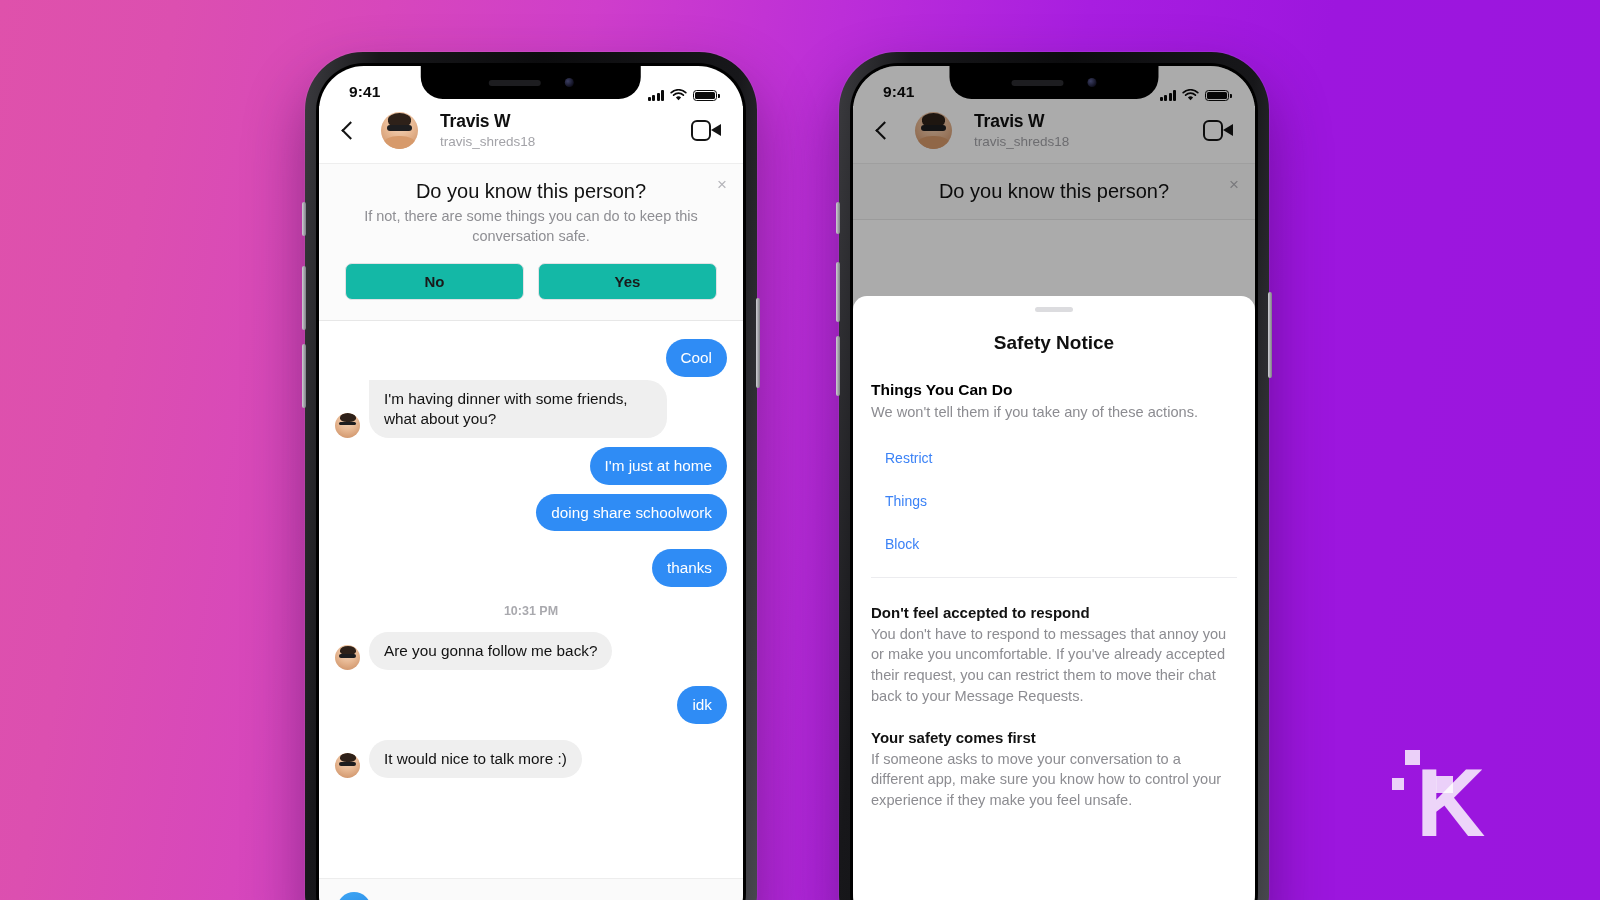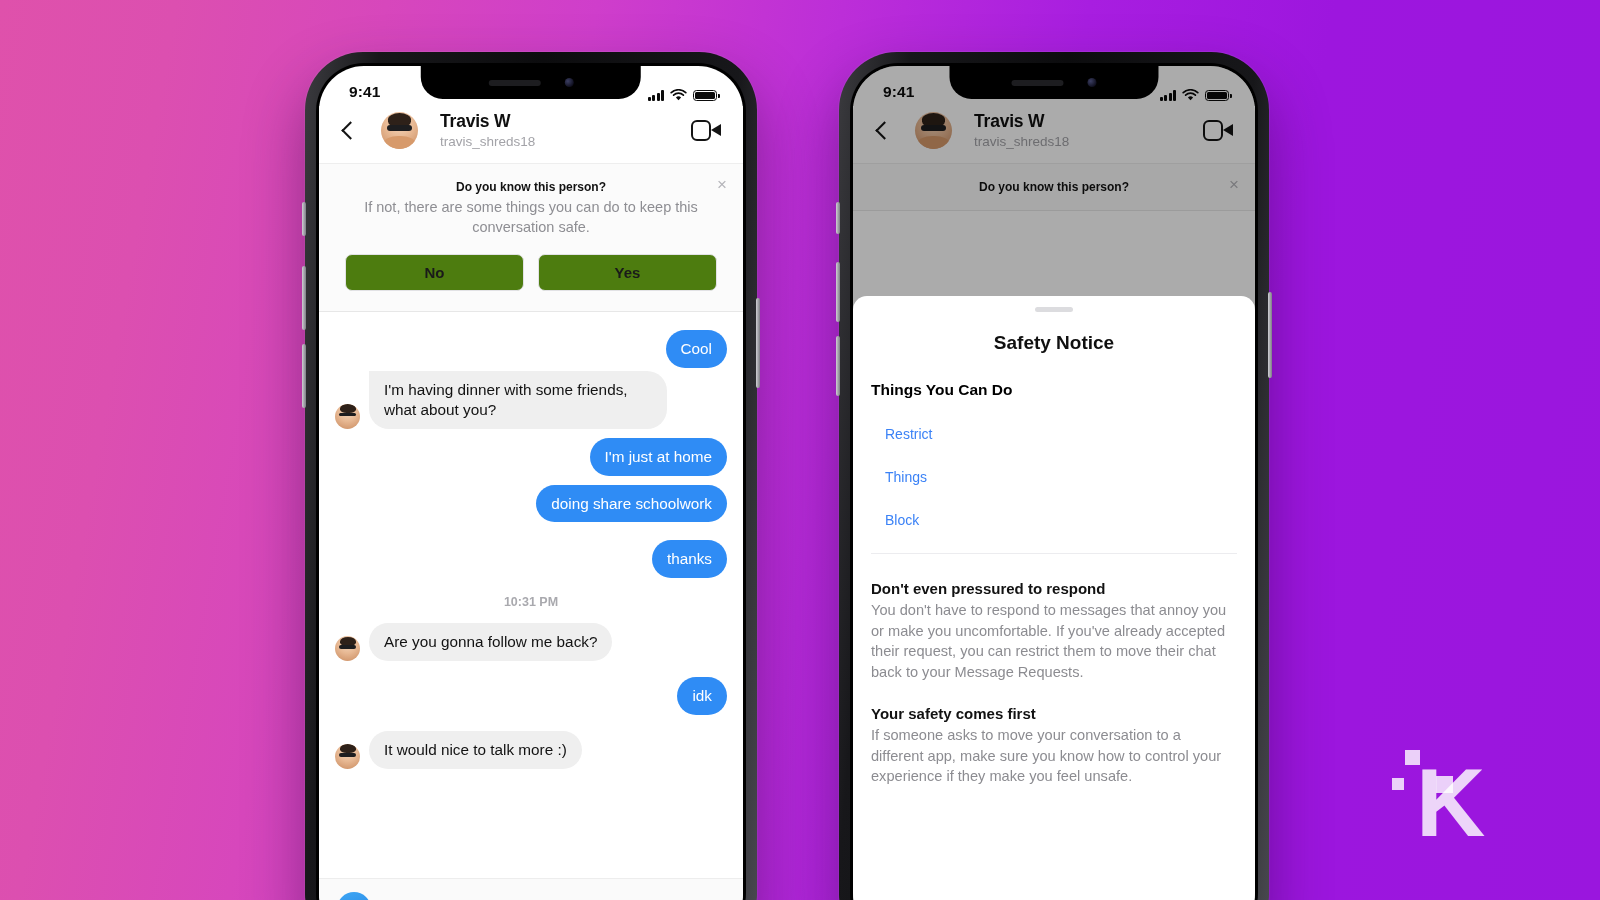--- a/index.html
+++ b/index.html
@@ -99,26 +99,26 @@
                    border:2.3px solid #141414; border-radius:6px; }
   .vid-icon .lens { position:absolute; right:0; top:4px; width:0; height:0;
                     border-top:6.5px solid transparent; border-bottom:6.5px solid transparent;
                     border-right:10px solid #141414; }
 
   
   .know-banner {
     background:#fbfbfb; border-top:1px solid #eee; border-bottom:1px solid #e7e7e7;
     padding:16px 26px 20px; text-align:center; position:relative;
   }
-  .know-title { font-size:12px; font-weight:700; color:#121212; }
+  .know-title { font-size:20px; font-weight:400; color:#121212; }
   .know-sub { font-size:14.5px; color:#8e8e93; line-height:1.38; margin-top:3px; }
   .know-close { position:absolute; right:16px; top:12px; font-size:17px; color:#b5b5ba; cursor:pointer; line-height:1; }
   .know-actions { display:flex; gap:14px; margin-top:17px; }
   .know-btn { flex:1; border:1px solid #e2e2e5; border-radius:7px; padding:9px 0;
-              font-size:15px; font-weight:700; color:#1a1a1a; background:#4d7c0f; cursor:pointer;
+              font-size:15px; font-weight:700; color:#1a1a1a; background:#14b8a6; cursor:pointer;
               font-family:inherit; }
 
   
   .chat-body { padding:0 16px; background:#fff; position:relative; }
   .row { display:flex; align-items:flex-end; gap:9px; margin-bottom:9px; }
   .row.out { justify-content:flex-end; }
   .mini-av { width:25px; height:25px; border-radius:50%; flex:none; overflow:hidden; position:relative;
              background:radial-gradient(circle at 50% 30%, #f3d7bd 0%, #e7b893 45%, #c98a5e 100%); }
   .mini-av .hair { position:absolute; left:18%; top:2%; width:64%; height:36%;
                    border-radius:50% 50% 42% 42%; background:#2e2119; }
@@ -351,29 +351,30 @@
       </div>
 
       <div class="dim"></div>
 
       <div class="sheet">
         <div class="grabber"></div>
         <div class="sheet-title">Safety Notice</div>
 
         <div class="sec">
           <div class="sec-h">Things You Can Do</div>
+          <div class="sec-p">We won't tell them if you take any of these actions.</div>
           <div class="act">Restrict</div>
           <div class="act">Things</div>
           <div class="act">Block</div>
         </div>
 
         <div class="divider"></div>
 
         <div class="tip" style="margin-top:26px">
-          <div class="tip-h">Don't even pressured to respond</div>
+          <div class="tip-h">Don't feel accepted to respond</div>
           <div class="tip-p">You don't have to respond to messages that annoy you or make you uncomfortable. If you've already accepted their request, you can restrict them to move their chat back to your Message Requests.</div>
         </div>
         <div class="tip">
           <div class="tip-h">Your safety comes first</div>
           <div class="tip-p">If someone asks to move your conversation to a different app, make sure you know how to control your experience if they make you feel unsafe.</div>
         </div>
       </div>
 
     </div>
   </div>

